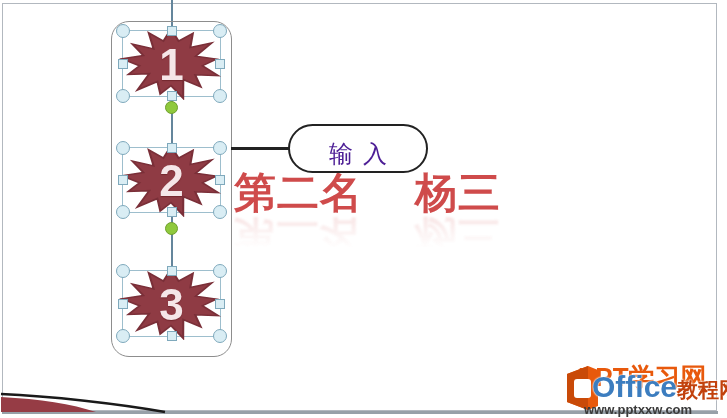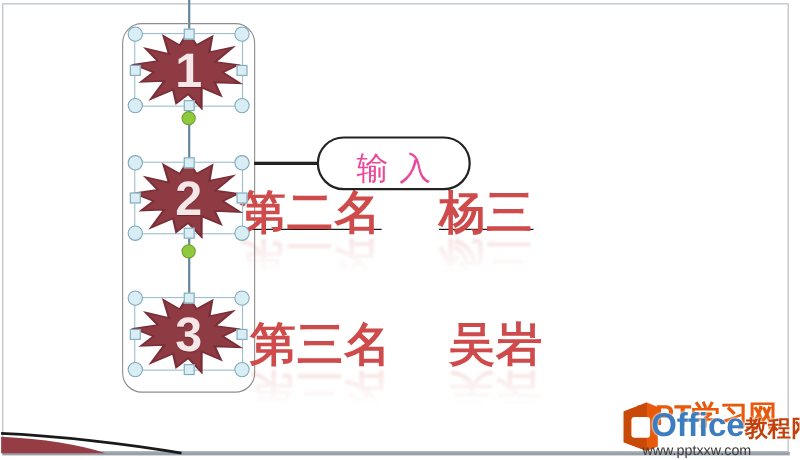--- a/index.html
+++ b/index.html
@@ -42,47 +42,47 @@
   .bm{left:50%;top:100%;transform:translate(-50%,-50%);}
   .br{left:100%;top:100%;transform:translate(-50%,-50%);}
   .rot-handle{position:absolute;left:165px;width:13px;height:13px;border-radius:50%;
               background:var(--rotation-handle);border:1.5px solid #6f9f2d;
               box-sizing:border-box;z-index:6;}
   .rh2{top:101px;} .rh3{top:222px;}
   
   .rank-row{position:absolute;z-index:3;white-space:nowrap;}
   .rank-text{font-size:42px;font-weight:bold;color:var(--red-text);letter-spacing:1px;}
   .rank-name{margin-left:52px;}
-  .row1{left:227px;top:44px;} .row2{left:218px;top:165px;text-decoration:underline;} .row3{left:227px;top:285px;}
+  .row1{left:227px;top:44px;} .row2{left:234px;top:165px;} .row3{left:227px;top:285px;}
   .refl{position:absolute;left:0;top:44px;transform:scaleY(-1);opacity:.22;filter:blur(1px);
         -webkit-mask-image:linear-gradient(to top,rgba(0,0,0,.8),transparent 70%);
         mask-image:linear-gradient(to top,rgba(0,0,0,.8),transparent 70%);}
   
   .callout-line{position:absolute;left:231px;top:147px;width:58px;height:2.5px;
                 background:var(--callout-border);z-index:7;}
   .callout{position:absolute;left:288px;top:124px;width:140px;height:49px;
            border:2.5px solid var(--callout-border);border-radius:25px;background:#fff;
            box-sizing:border-box;display:flex;align-items:center;justify-content:center;
            z-index:8;}
-  .callout-text{font-family:"Liberation Serif",serif;font-size:29px;color:#ec4899;
+  .callout-text{font-family:"Liberation Serif",serif;font-size:24px;color:#4c1d95;
                 letter-spacing:10px;padding-left:10px;margin-top:11px;}
   
   .decor-svg{position:absolute;left:0;top:387px;width:200px;height:28px;z-index:4;}
   
   .watermark{position:absolute;left:558px;top:359px;width:169px;height:58px;z-index:9;}
   .wm-logo{position:absolute;left:3px;top:4px;width:40px;height:50px;z-index:3;}
   .wm-back{position:absolute;left:20px;top:1px;font-size:26px;font-weight:bold;
            color:var(--orange);z-index:1;white-space:nowrap;}
   .wm-front{position:absolute;left:34px;top:11px;z-index:4;white-space:nowrap;
             text-shadow:0 0 2px #fff,0 0 2px #fff;}
   .wm-front-en{font-size:30px;font-weight:bold;color:var(--blue);}
   .wm-front-cn{font-size:21px;font-weight:bold;color:#c2410c;}
   .wm-url1{position:absolute;left:46px;top:33px;font-size:13px;font-weight:bold;
            color:var(--orange);z-index:4;text-shadow:0 0 2px #fff;}
-  .wm-url2{position:absolute;left:26px;top:43px;font-size:13px;font-weight:normal;
+  .wm-url2{position:absolute;left:26px;top:43px;font-size:13px;font-weight:bold;
            color:var(--url-dark);z-index:5;}
 </style>
 </head>
 <body>
 
 <div id="canvas">
 
   <div class="slide-frame"></div>
   <div class="slide-bottom-line"></div>
 
@@ -136,24 +136,20 @@
       <span class="handle s mr"></span>
       <span class="handle c bl"></span>
       <span class="handle s bm"></span>
       <span class="handle c br"></span>
     </div>
 
   <div class="rank-row row2">
     <span class="rank-text">第二名</span><span class="rank-text rank-name">杨三</span>
     <div class="refl"><span class="rank-text">第二名</span><span class="rank-text rank-name">杨三</span></div>
   </div>
-  <div class="rank-row row3">
-    <span class="rank-text">第三名</span><span class="rank-text rank-name">吴岩</span>
-    <div class="refl"><span class="rank-text">第三名</span><span class="rank-text rank-name">吴岩</span></div>
-  </div>
 
   <div class="callout-line"></div>
   <div class="callout">
     <span class="callout-text">输入</span>
   </div>
 
   <svg class="decor-svg" viewBox="0 0 200 28">
     <path d="M1,10 C40,12 72,17 96,25 L1,25 Z" fill="var(--decor-red)"></path>
     <path d="M1,7 C50,9 120,17 165,25" fill="none" stroke="#1a1a1a" stroke-width="2.5"></path>
   </svg>

